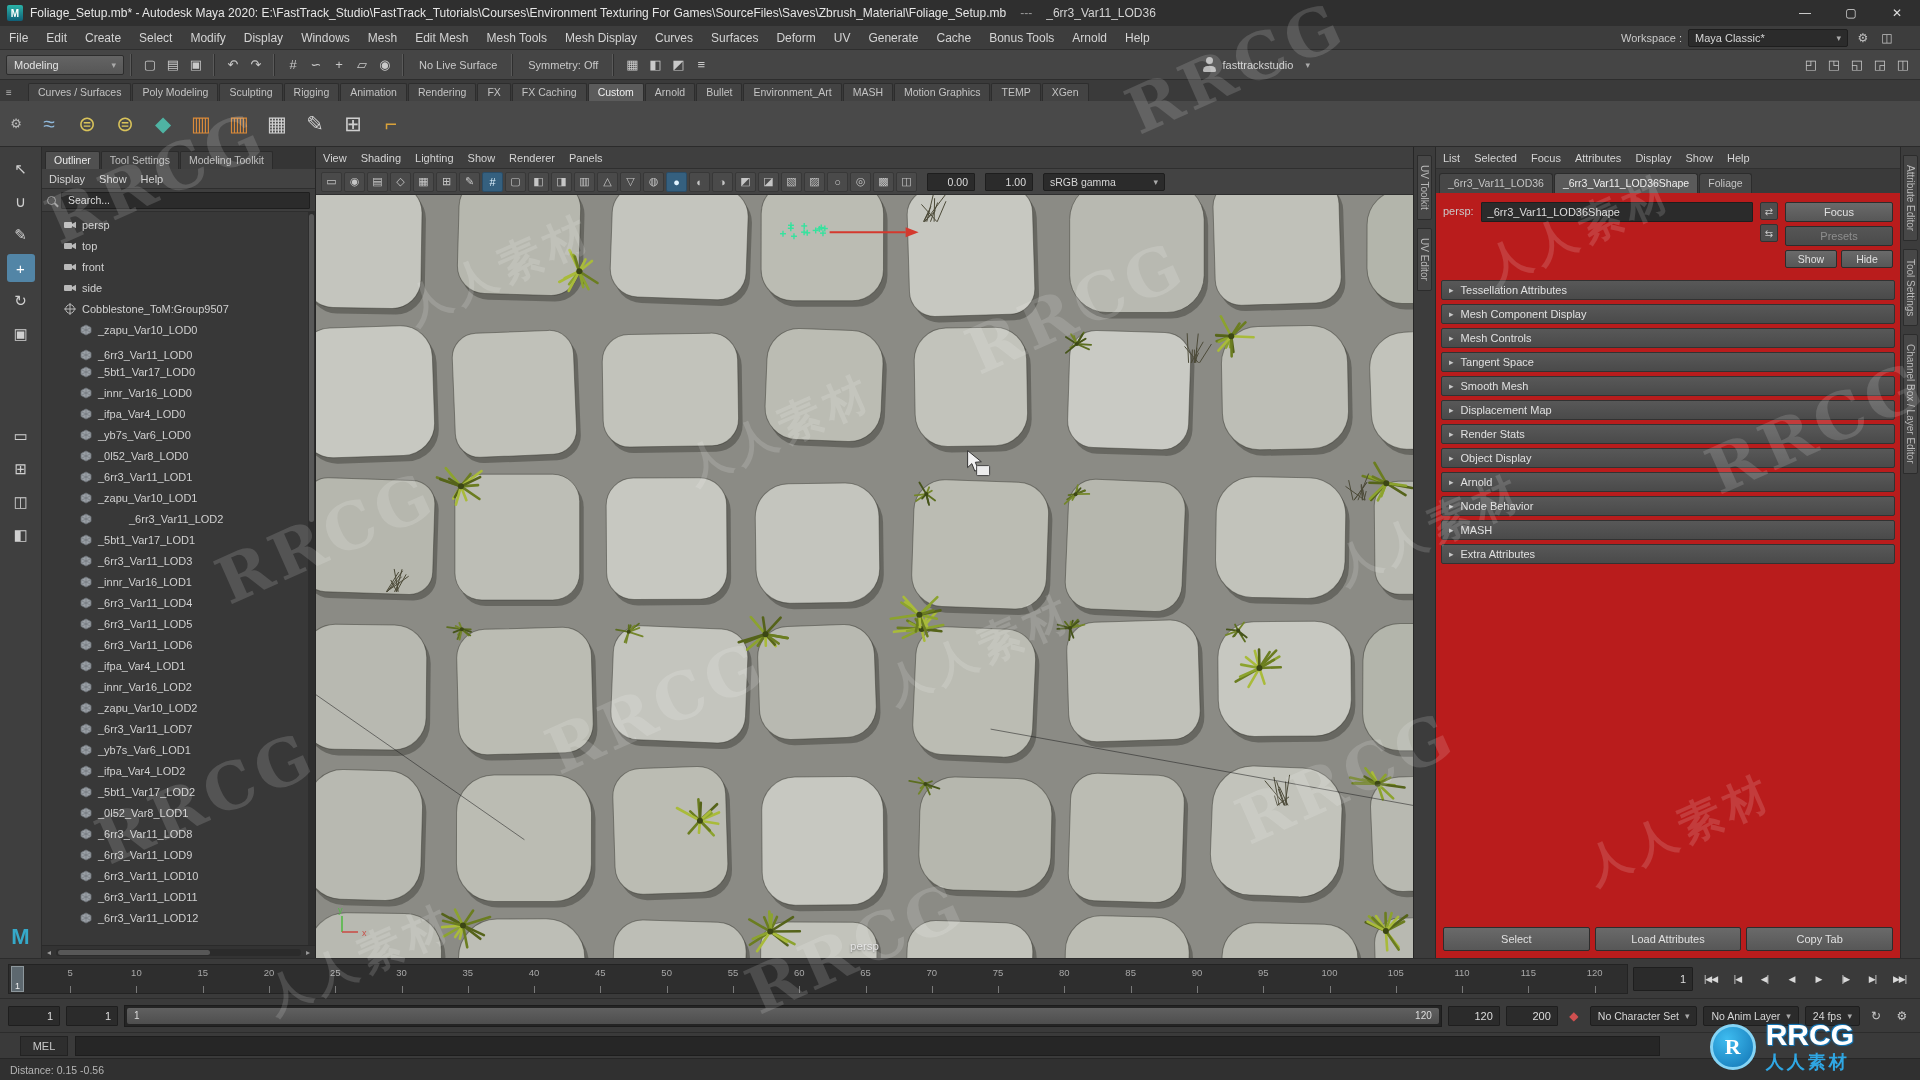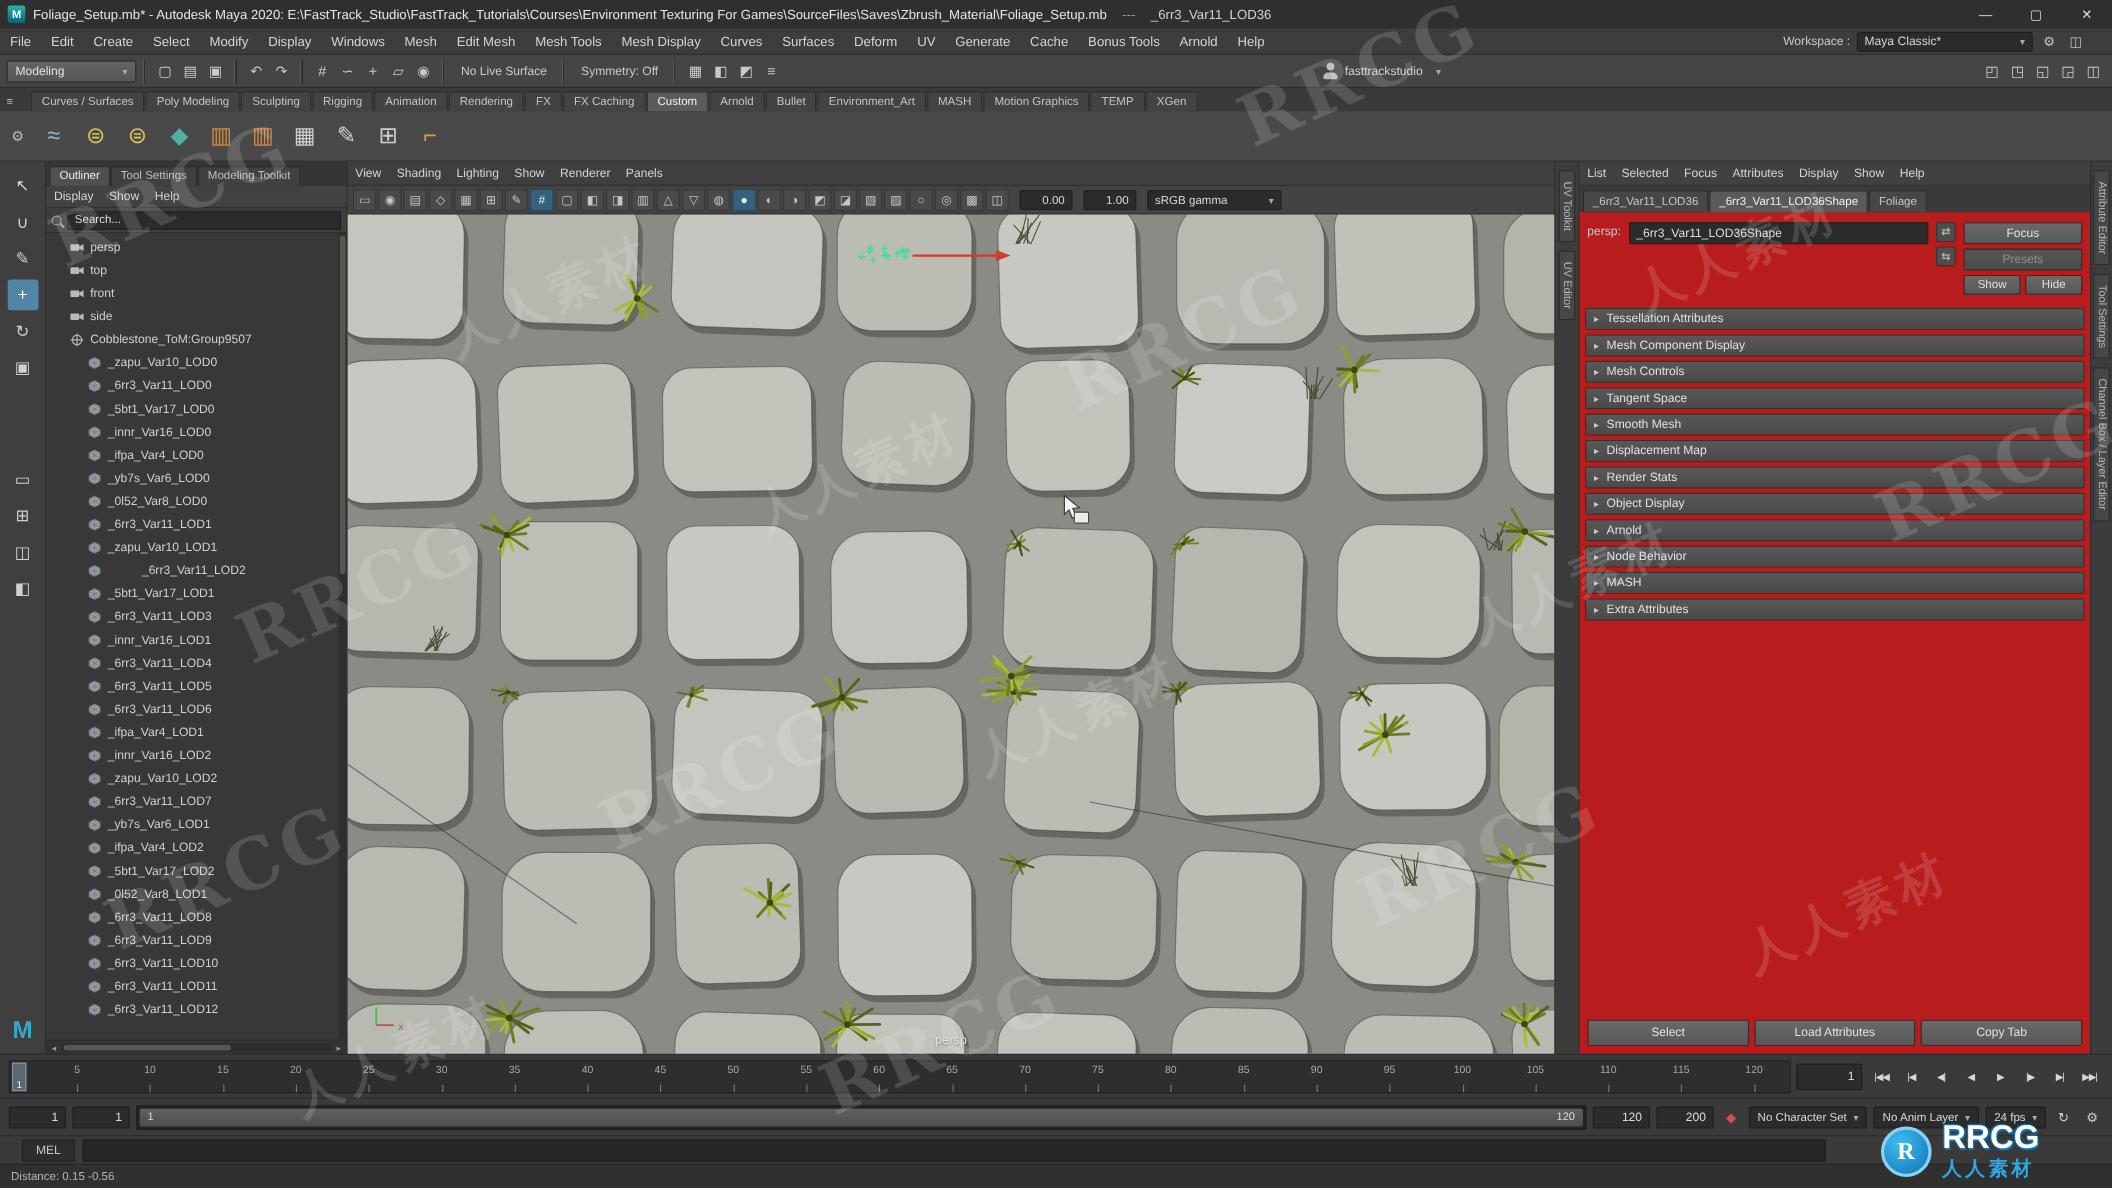--- a/index.html
+++ b/index.html
@@ -380,21 +380,21 @@
           </div>
           <div class="ol-row" style="padding-left: 36px;">
             <span class="ol-icon">
               <svg width="12" height="12" viewBox="0 0 12 12">
                 <path d="M6 1l5 2.6v4.8L6 11 1 8.4V3.6z" fill="#9aa0a6" stroke="#6f7379" stroke-width="0.8"></path>
                 <path d="M6 1v10M1 3.6l10 4.8M11 3.6L1 8.4" stroke="#6f7379" stroke-width="0.6" fill="none"></path>
               </svg>
             </span>
             <span class="ol-label">_zapu_Var10_LOD0</span>
           </div>
-          <div class="ol-row" style="padding-left: 36px;">
+          <div class="ol-row" style="padding-left: 36px; align-items: flex-end;">
             <span class="ol-icon">
               <svg width="12" height="12" viewBox="0 0 12 12">
                 <path d="M6 1l5 2.6v4.8L6 11 1 8.4V3.6z" fill="#9aa0a6" stroke="#6f7379" stroke-width="0.8"></path>
                 <path d="M6 1v10M1 3.6l10 4.8M11 3.6L1 8.4" stroke="#6f7379" stroke-width="0.6" fill="none"></path>
               </svg>
             </span>
             <span class="ol-label">_6rr3_Var11_LOD0</span>
           </div>
           <div class="ol-row" style="padding-left: 36px;">
             <span class="ol-icon">

